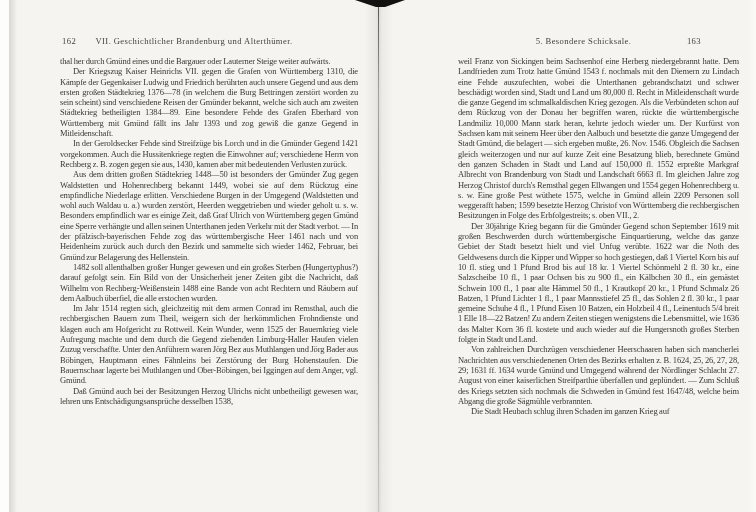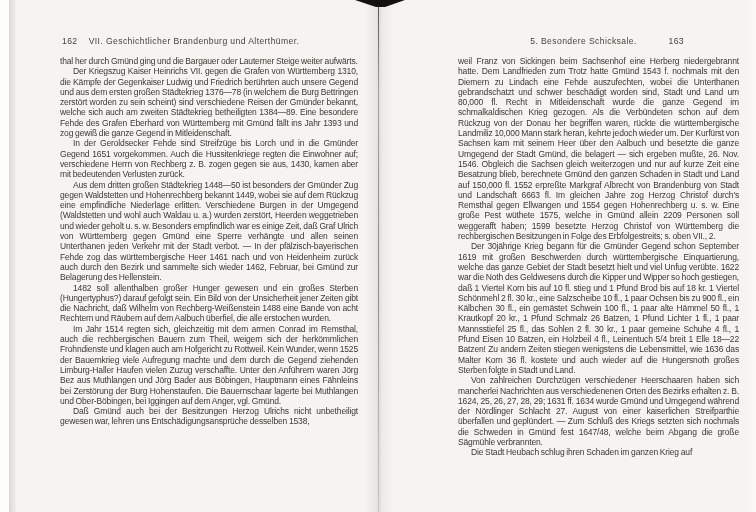--- a/index.html
+++ b/index.html
@@ -1,21 +1,21 @@
 <!DOCTYPE html>
 <html><head>
 <meta charset="utf-8">
 <style>
   html,body{margin:0;padding:0;}
   .scan{
     position:relative;
     width:756px;height:512px;
     background:#f5f4f0;
     overflow:hidden;
-    font-family:Liberation Sans, sans-serif;
+    font-family:Liberation Serif, serif;
   }
   .edge-white{position:absolute;left:0;top:0;width:9px;height:100%;background:#fdfdfc;}
   .edge-shadow{position:absolute;left:9px;top:0;width:8px;height:100%;
     background:linear-gradient(90deg,#d9d8d4 0%,#eceae6 70%,#f5f4f0 100%);}
   .edge-right{position:absolute;right:0;top:0;width:8px;height:100%;
     background:linear-gradient(270deg,#fbfaf7,rgba(251,250,247,0));}
 
   .gutter-shadow{position:absolute;left:364px;top:0;width:30px;height:100%;
     background:linear-gradient(90deg,rgba(0,0,0,0) 0%,rgba(0,0,0,0.05) 40%,
       rgba(0,0,0,0.10) 50%,rgba(0,0,0,0.04) 60%,rgba(0,0,0,0) 100%);}
@@ -25,21 +25,21 @@
     clip-path:polygon(0 0,100% 0,60% 100%,42% 100%);}
 
   .page{position:absolute;top:36px;color:#3b3933;}
   .page-left{left:60px;width:298px;}
   .page-right{left:458px;width:281px;}
 
   .phead{position:relative;height:20px;font-size:8.6px;color:#45433d;
     letter-spacing:0.4px;white-space:nowrap;}
   .pnum{position:absolute;top:0;}
   .pnum-left{left:2px;}
-  .pnum-right{right:55px;}
+  .pnum-right{right:38px;}
   .rhead{display:block;text-align:center;}
   .page-left .rhead{margin-left:28px;margin-right:58px;}
   .page-right .rhead{margin-left:40px;margin-right:70px;}
 
   .pbody{font-size:8.5px;line-height:10.3px;text-align:justify;
     letter-spacing:-0.15px;word-spacing:-0.4px;}
   .pbody p{margin:0;}
   .pbody p.ind{text-indent:13px;}
 </style>
 </head>
@@ -50,23 +50,23 @@
   <div class="edge-white"></div>
   <div class="edge-shadow"></div>
   <div class="edge-right"></div>
 
   <section class="page page-left">
     <div class="phead">
       <span class="pnum pnum-left">162</span>
       <span class="rhead">VII. Geschichtlicher Brandenburg und Alterthümer.</span>
     </div>
     <div class="pbody">
-      <p>thal her durch Gmünd ging und die Bargauer oder Lauterner Steige weiter aufwärts.</p>
+      <p>thal her durch Gmünd eines und die Bargauer oder Lauterner Steige weiter aufwärts.</p>
       <p class="ind">Der Kriegszug Kaiser Heinrichs VII. gegen die Grafen von Württemberg 1310, die Kämpfe der Gegenkaiser Ludwig und Friedrich berührten auch unsere Gegend und aus dem ersten großen Städtekrieg 1376—78 (in welchem die Burg Bettringen zerstört worden zu sein scheint) sind verschiedene Reisen der Gmünder bekannt, welche sich auch am zweiten Städtekrieg betheiligten 1384—89. Eine besondere Fehde des Grafen Eberhard von Württemberg mit Gmünd fällt ins Jahr 1393 und zog gewiß die ganze Gegend in Mitleidenschaft.</p>
-      <p class="ind">In der Geroldsecker Fehde sind Streifzüge bis Lorch und in die Gmünder Gegend 1651 vorgekommen. Auch die Hussitenkriege regten die Einwohner auf; verschiedene Herrn von Rechberg z. B. zogen gegen sie aus, 1430, kamen aber mit bedeutenden Verlusten zurück.</p>
+      <p class="ind">In der Geroldsecker Fehde sind Streifzüge bis Lorch und in die Gmünder Gegend 1421 vorgekommen. Auch die Hussitenkriege regten die Einwohner auf; verschiedene Herrn von Rechberg z. B. zogen gegen sie aus, 1430, kamen aber mit bedeutenden Verlusten zurück.</p>
       <p class="ind">Aus dem dritten großen Städtekrieg 1448—50 ist besonders der Gmünder Zug gegen Waldstetten und Hohenrechberg bekannt 1449, wobei sie auf dem Rückzug eine empfindliche Niederlage erlitten. Verschiedene Burgen in der Umgegend (Waldstetten und wohl auch Waldau u. a.) wurden zerstört, Heerden weggetrieben und wieder geholt u. s. w. Besonders empfindlich war es einige Zeit, daß Graf Ulrich von Württemberg gegen Gmünd eine Sperre verhängte und allen seinen Unterthanen jeden Verkehr mit der Stadt verbot. — In der pfälzisch-bayerischen Fehde zog das württembergische Heer 1461 nach und von Heidenheim zurück auch durch den Bezirk und sammelte sich wieder 1462, Februar, bei Gmünd zur Belagerung des Hellenstein.</p>
       <p class="ind">1482 soll allenthalben großer Hunger gewesen und ein großes Sterben (Hungertyphus?) darauf gefolgt sein. Ein Bild von der Unsicherheit jener Zeiten gibt die Nachricht, daß Wilhelm von Rechberg-Weißenstein 1488 eine Bande von acht Rechtern und Räubern auf dem Aalbuch überfiel, die alle erstochen wurden.</p>
       <p class="ind">Im Jahr 1514 regten sich, gleichzeitig mit dem armen Conrad im Remsthal, auch die rechbergischen Bauern zum Theil, weigern sich der herkömmlichen Frohndienste und klagen auch am Hofgericht zu Rottweil. Kein Wunder, wenn 1525 der Bauernkrieg viele Aufregung machte und dem durch die Gegend ziehenden Limburg-Haller Haufen vielen Zuzug verschaffte. Unter den Anführern waren Jörg Bez aus Muthlangen und Jörg Bader aus Böbingen, Hauptmann eines Fähnleins bei Zerstörung der Burg Hohenstaufen. Die Bauernschaar lagerte bei Muthlangen und Ober-Böbingen, bei Iggingen auf dem Anger, vgl. Gmünd.</p>
       <p class="ind">Daß Gmünd auch bei der Besitzungen Herzog Ulrichs nicht unbetheiligt gewesen war, lehren uns Entschädigungsansprüche desselben 1538,</p>
     </div>
   </section>
 
   <div class="gutter-shadow"></div>
   <div class="spine-line"></div>
   <div class="spine-top"></div>

